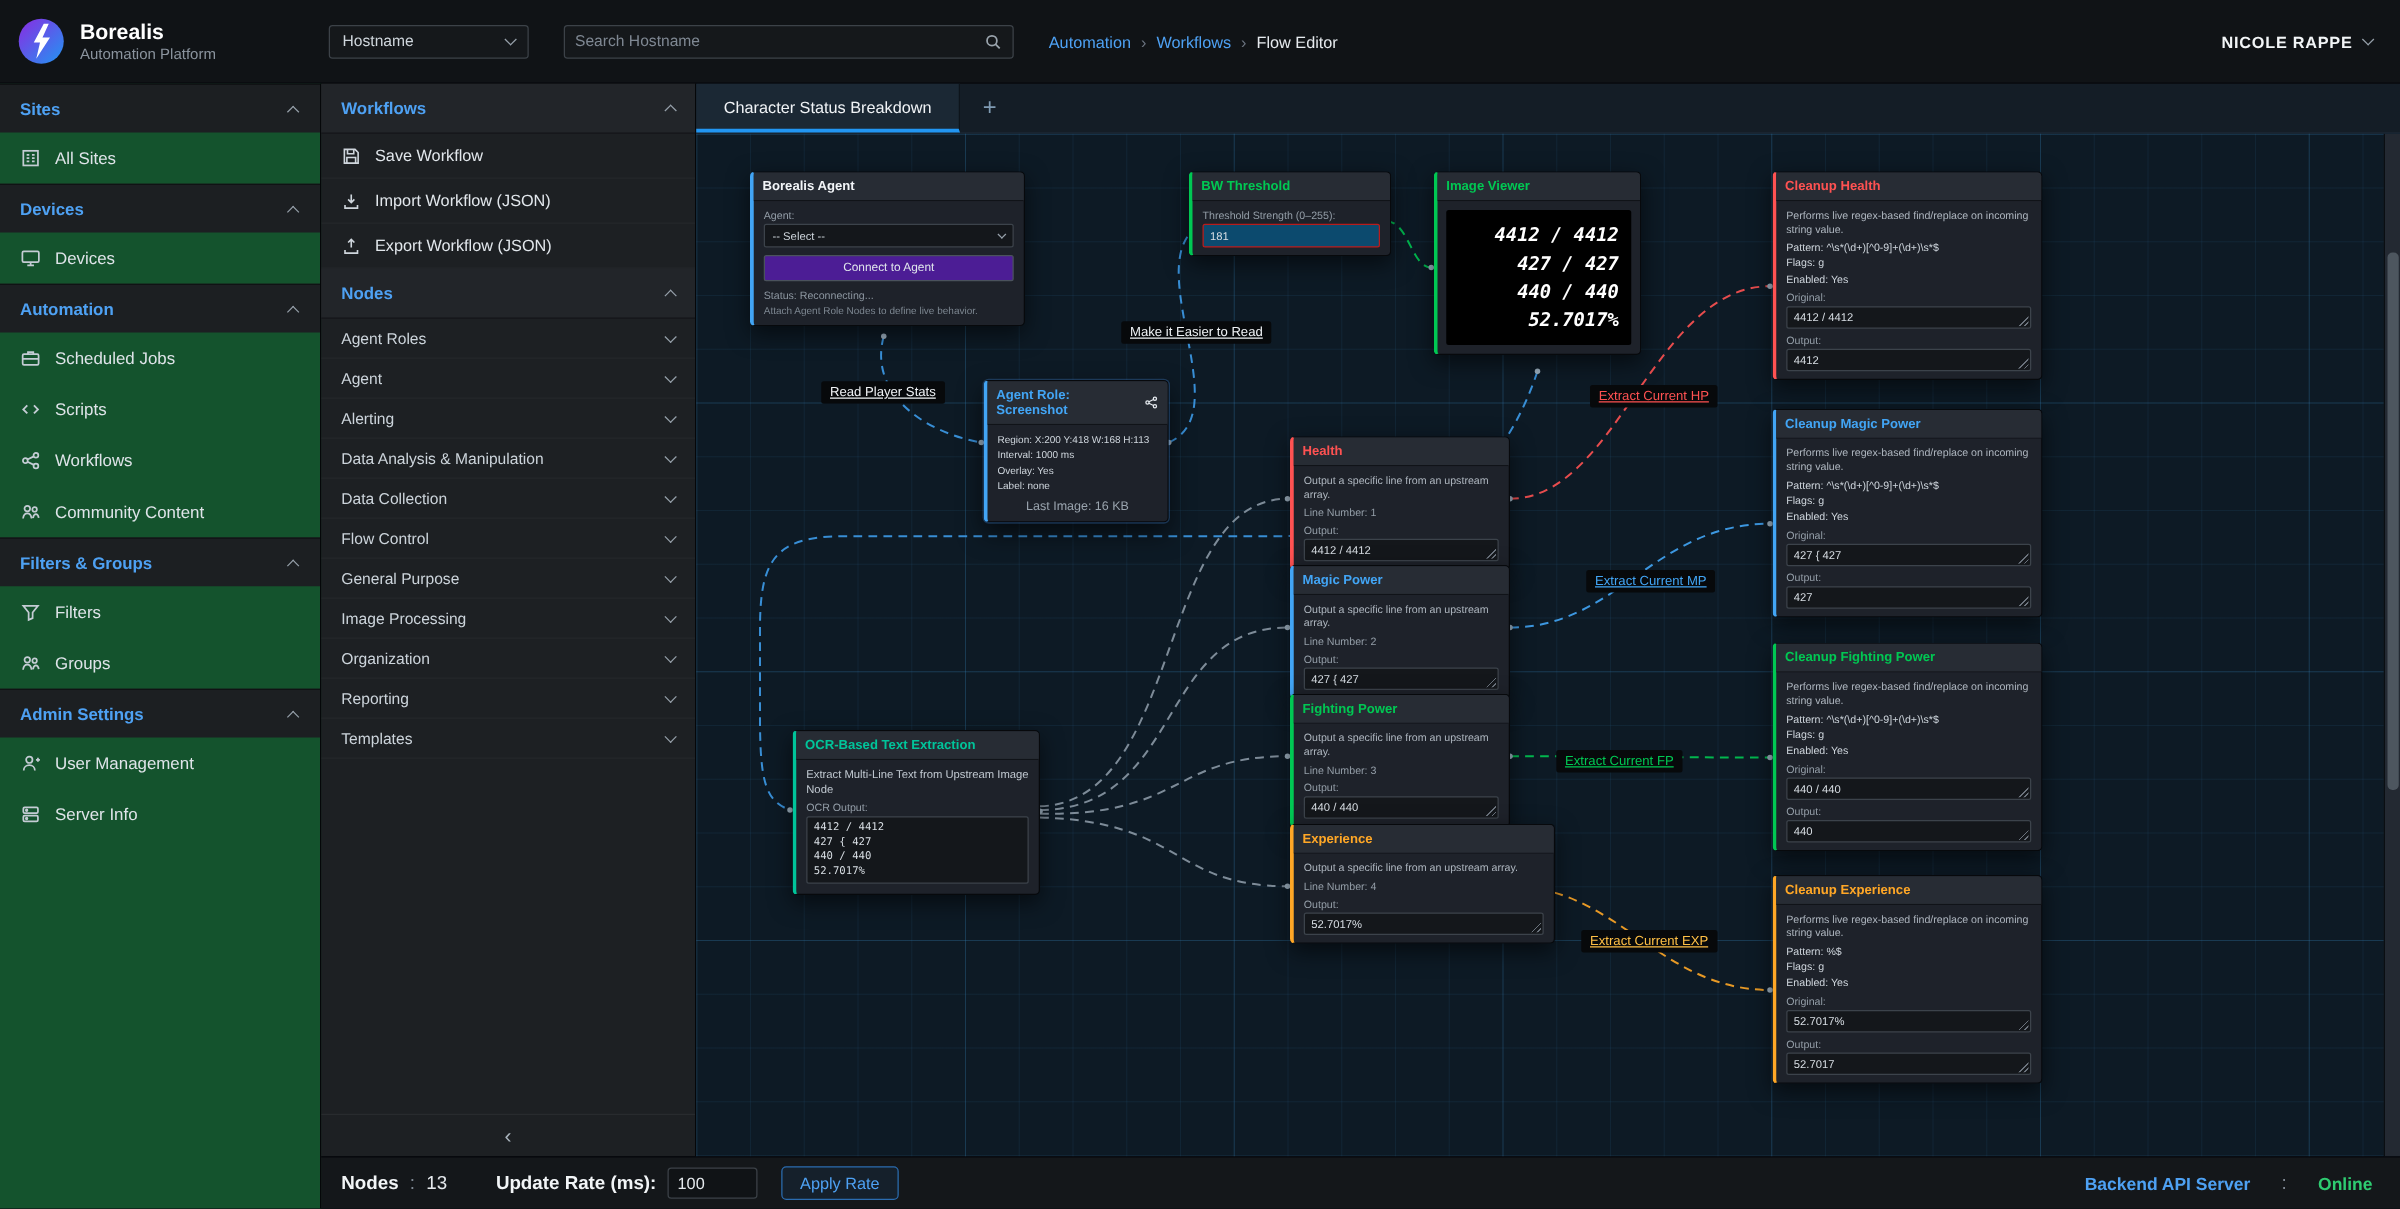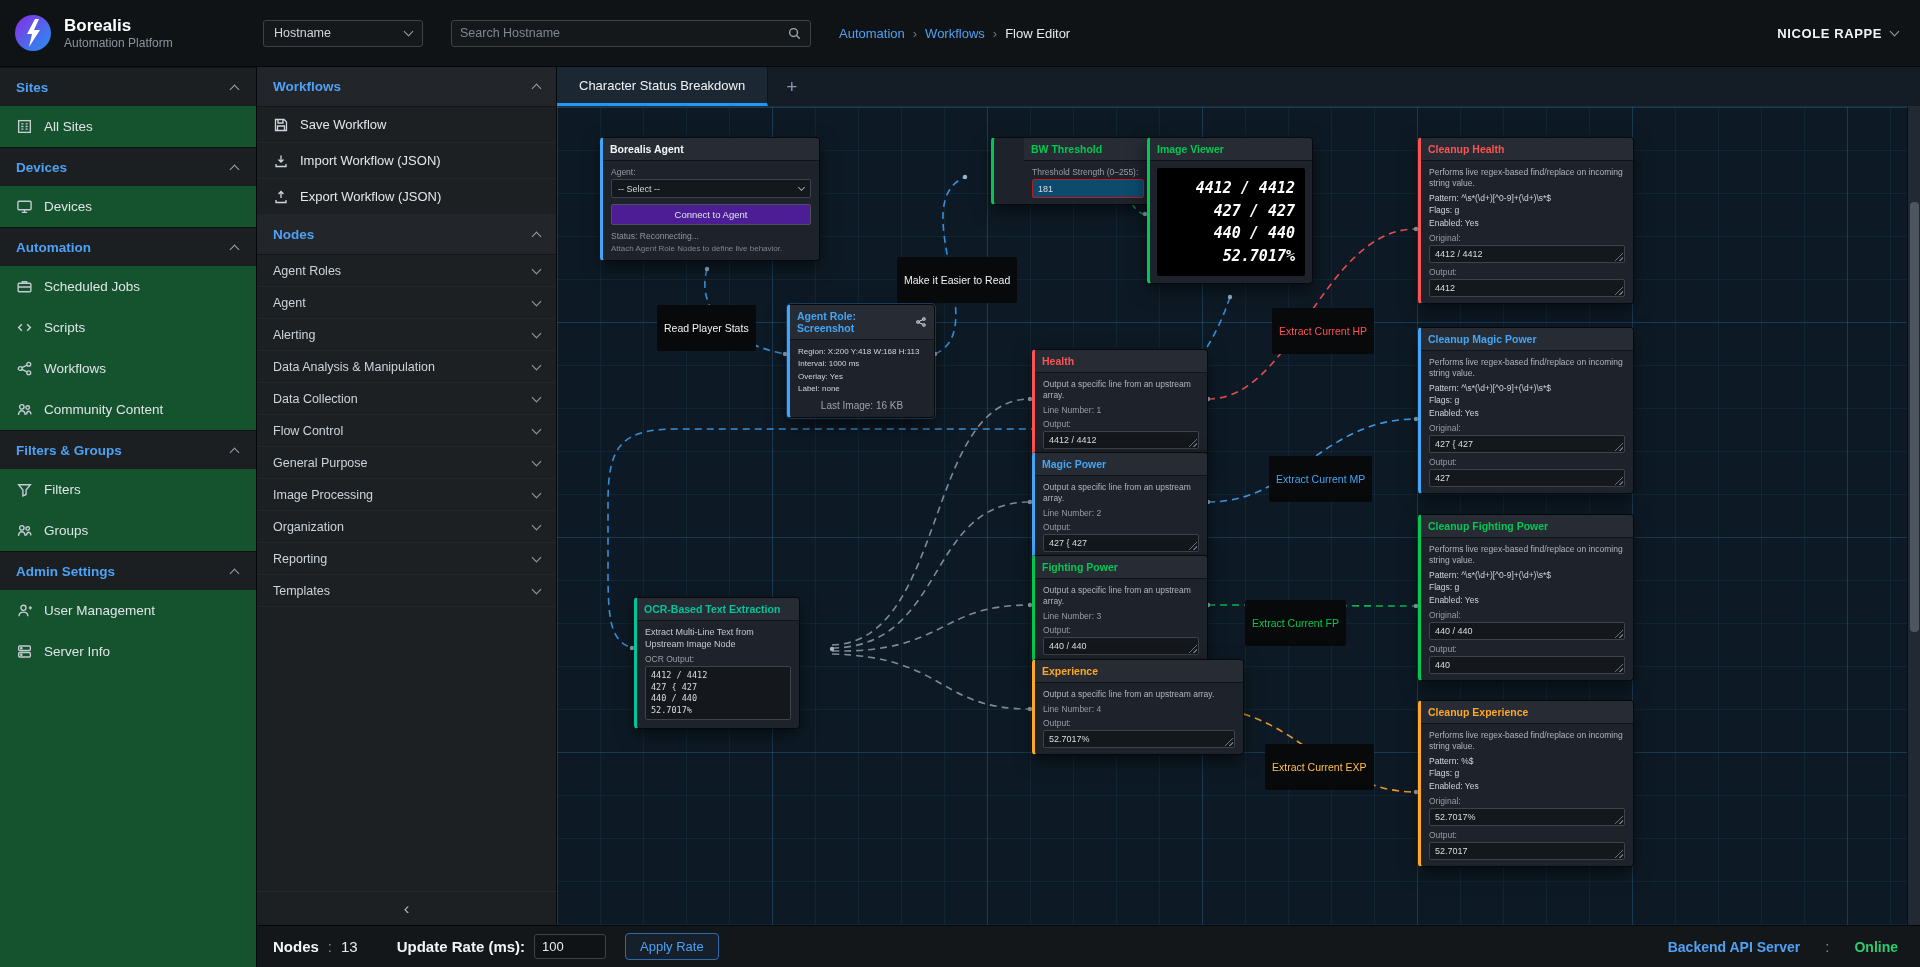--- a/index.html
+++ b/index.html
@@ -78,21 +78,21 @@
   .nhint { margin-top:3px; color:#7c8690; font-size:8px; line-height:1.3; }
   .numwrap { display:flex; height:19px; width:100%; background:#0c4a6e; border:1px solid #b91c1c; border-radius:2px; overflow:hidden; }
   .numwrap input { flex:1; background:transparent; border:none; outline:none; color:#d8dee4; font-size:9px; padding:0 5px; font-family:inherit; }
   .screen { margin:7px; background:#000; border-radius:2px; padding:9px 10px; text-align:right; font-family:"DejaVu Sans Mono","Liberation Mono",monospace; font-weight:bold; font-style:italic; font-size:15px; line-height:1.5; color:#fff; }
   .ocr-area { width:100%; height:54px; background:#14171b; border:1px solid #3c434b; border-radius:2px; color:#d8dee4; font-family:"DejaVu Sans Mono","Liberation Mono",monospace; font-size:8.5px; line-height:1.35; padding:3px 5px; resize:none; outline:none; }
   .rline { font-size:8px; color:#cfd6dd; line-height:1.55; }
   .rlast { margin-top:4px; text-align:center; font-size:10px; color:#9aa4ae; }
   .share-mini { width:12px; height:12px; color:#e4e9ee; }
 
   
-  .edge-label { position:absolute; z-index:3; background:#07090b; border-radius:2px; padding:17px 7px; font-size:10.5px; color:#f0f3f6; white-space:nowrap; cursor:move; }
+  .edge-label { position:absolute; z-index:3; background:#07090b; border-radius:2px; padding:3px 7px; font-size:10.5px; color:#f0f3f6; white-space:nowrap; cursor:move;text-decoration:underline; }
   .el-red { color:#ff5252; } .el-blue { color:#42a5f5; } .el-green { color:#00c853; } .el-orange { color:#ffc046; }
 
   
   .vscroll { position:absolute; right:0; top:0; width:13px; height:100%; background:#232932; border-left:1px solid #0a0e12; z-index:4; }
   .vthumb { position:absolute; left:2px; width:9px; top:95px; height:430px; border-radius:4px; background:#4d565f; cursor:pointer; }
 
   
   .statusbar { height:42px; flex:none; background:#14171a; border-top:1px solid #04060a; display:flex; align-items:center; padding:0 22px 0 16px; gap:9px; }
   .st-label { font-size:15px; font-weight:bold; color:#f2f5f7; }
   .st-sep { font-size:15px; color:#7f8893; }
@@ -421,21 +421,21 @@
                 <div class="fakeselect">
                   <span>-- Select --</span>
                     <span class="chev down"></span>
                 </div>
                 <button class="nbutton">Connect to Agent</button>
                 <div class="nstatus">Status: Reconnecting...</div>
                 <div class="nhint">Attach Agent Role Nodes to define live behavior.</div>
               </div>
             </div>
 
-            <div class="node ac-green" style="left:434px;top:30px;width:162px;padding-left:30px;">
+            <div class="node ac-green" style="left:394px;top:30px;width:162px;">
               <div class="node-header">
                   <span>BW Threshold</span>
                 </div>
               <div class="node-body">
                 <div class="nlabel" style="margin-top:0">Threshold Strength (0–255):</div>
                 <div class="numwrap">
                   <input type="text" value="181" style="">
 
                 </div>
               </div>
@@ -467,21 +467,21 @@
               </div>
               <div class="node-body">
                 <div class="rline">Region: X:200 Y:418 W:168 H:113</div>
                 <div class="rline">Interval: 1000 ms</div>
                 <div class="rline">Overlay: Yes</div>
                 <div class="rline">Label: none</div>
                 <div class="rlast">Last Image: 16 KB</div>
               </div>
             </div>
 
-            <div class="node ac-teal" style="left:77px;top:490px;width:166px;">
+            <div class="node ac-teal" style="left:77px;top:477px;width:198px;">
               <div class="node-header">
                   <span>OCR-Based Text Extraction</span>
                 </div>
               <div class="node-body">
                 <div class="ndesc" style="color:#c2cad2;font-size:9px;">Extract Multi-Line Text from Upstream Image Node</div>
                 <div class="nlabel">OCR Output:</div>
                 <textarea class="ocr-area" style="">4412 / 4412
 427 { 427
 440 / 440
 52.7017%</textarea>

